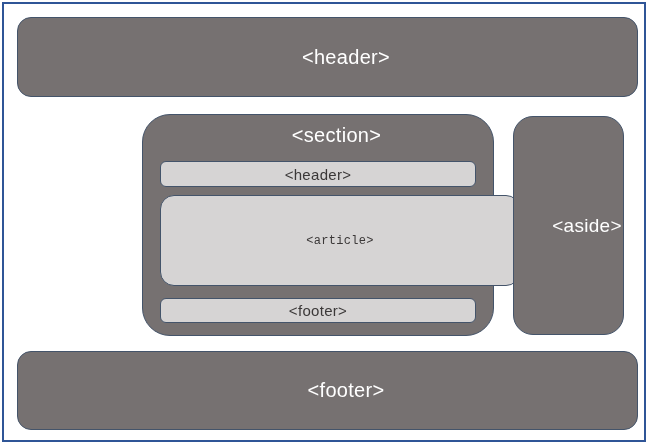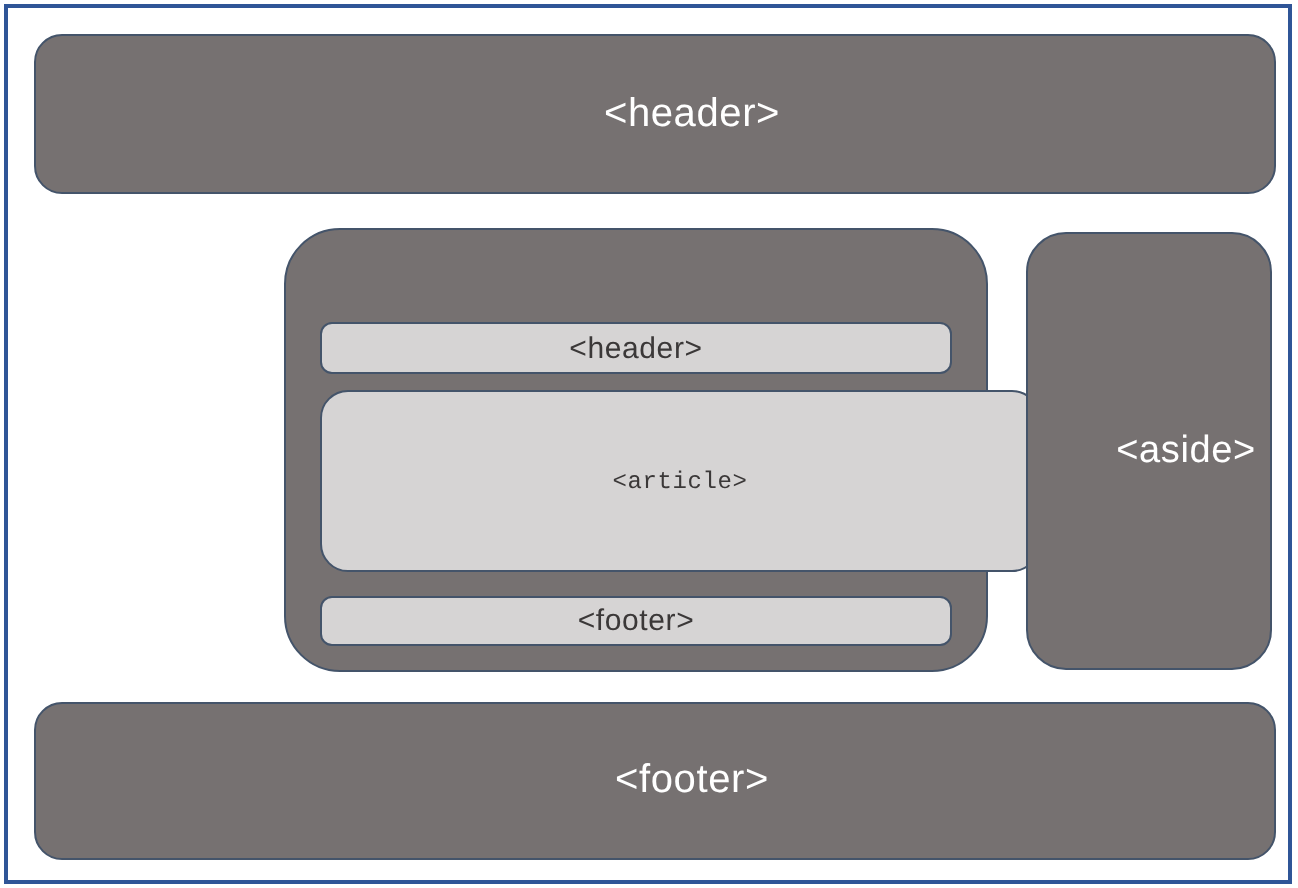--- a/index.html
+++ b/index.html
@@ -52,36 +52,37 @@
   .section-title {
     display: block;
     text-align: center;
     margin-top: 9px;
     font-size: 20px;
     color: var(--text-on-dark, #FFFFFF);
   }
   .inner-header { left: 17px; top: 46px;  width: 316px; height: 26px; border-radius: 6px;  font-size: 15px; }
   .article-box  { left: 17px; top: 80px;  width: 360px; height: 91px; border-radius: 14px; font-size: 12px; font-family: Liberation Mono, monospace; }
   .inner-footer { left: 17px; top: 183px; width: 316px; height: 25px; border-radius: 6px;  font-size: 15px; }
-  .aside-block  { left: 509px; top: 112px; width: 123px; height: 219px; border-radius: 20px; font-size: 19px; }
+  .aside-block  { left: 509px; top: 112px; width: 111px; height: 219px; border-radius: 20px; font-size: 19px; }
   .bar-bottom   { left: 13px; top: 347px; width: 621px; height: 79px; border-radius: 14px; font-size: 20px; }
   .lbl { white-space: nowrap; letter-spacing: 0.3px; }
 </style>
 </head>
 <body>
 
 <div class="stage">
   <div class="frame">
 
     <div class="shape dark bar-top">
       <span class="lbl">&lt;header&gt;</span>
     </div>
 
 
     <div class="shape dark section-block">
+      <span class="lbl section-title">&lt;section&gt;</span>
 
       <div class="shape light inner-header">
         <span class="lbl">&lt;header&gt;</span>
       </div>
 
       <div class="shape light article-box">
         <span class="lbl">&lt;article&gt;</span>
       </div>
 
       <div class="shape light inner-footer">

